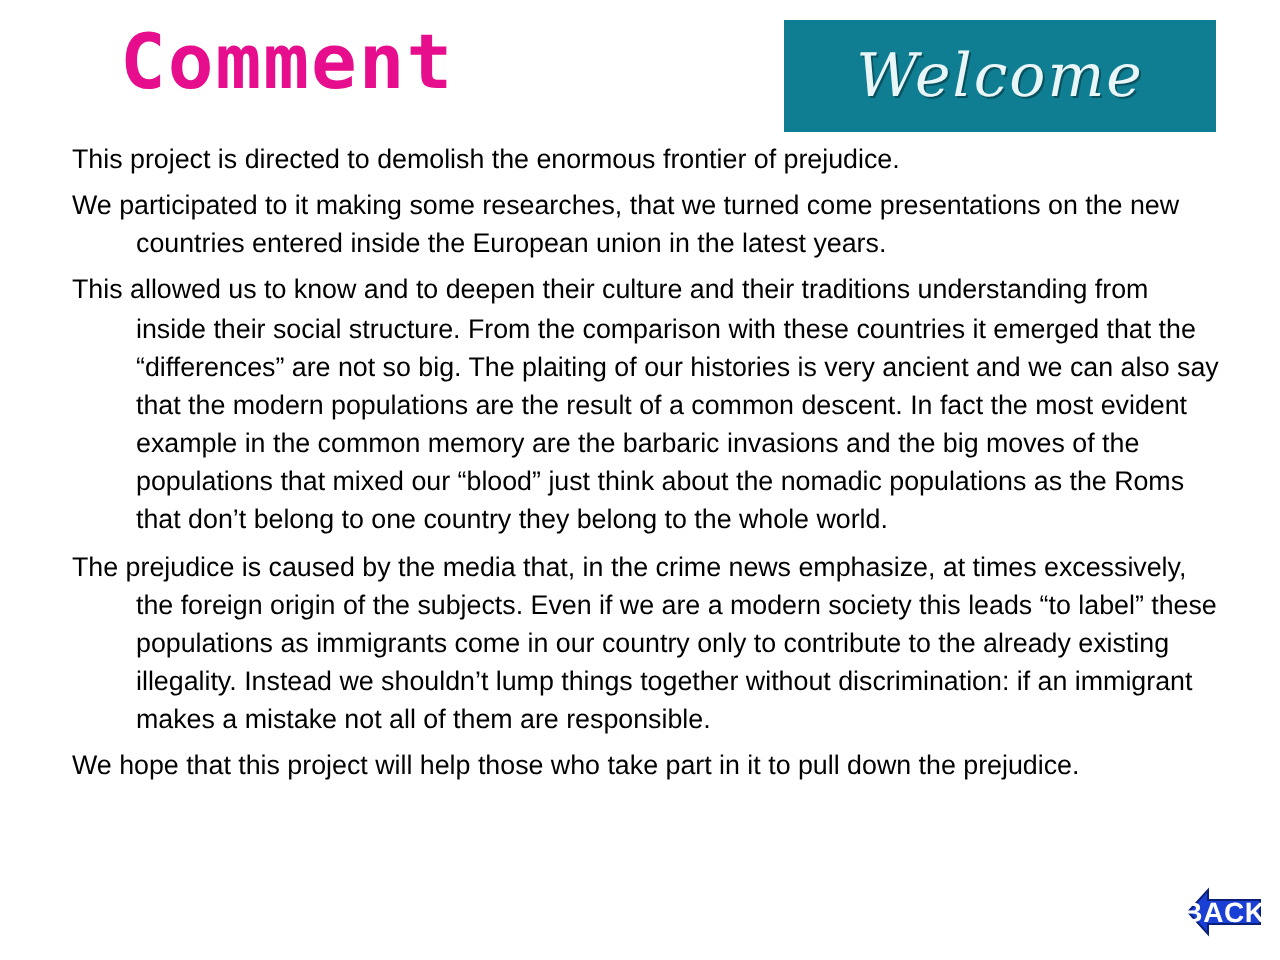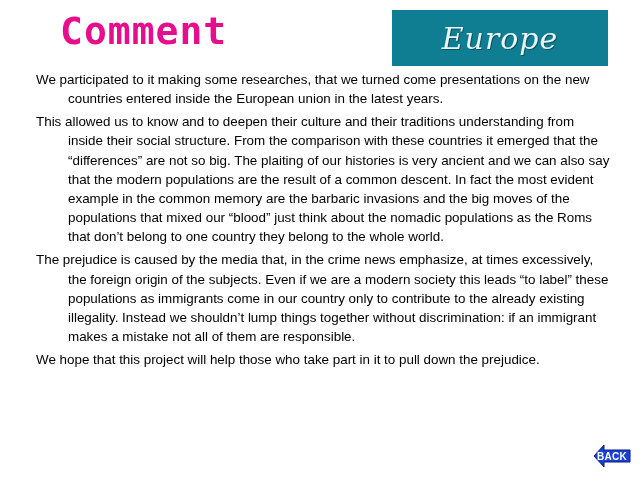--- a/index.html
+++ b/index.html
@@ -92,39 +92,42 @@
   .back-label {
     position: absolute;
     left: 0;
     top: 0;
     width: 40px;
     height: 26px;
     display: flex;
     align-items: center;
     justify-content: center;
     font-family: "Liberation Sans", sans-serif;
-    font-size: 10px;
+    font-size: 14px;
     font-weight: bold;
     color: #ffffff;
     letter-spacing: 0.3px;
     pointer-events: none;
   }
 </style>
 </head>
 <body>
 
 <div class="slide">
 
   <div class="title">Comment</div>
 
   <div class="welcome-banner">
-    <div class="welcome-text">Europe</div>
+    <div class="welcome-text">Welcome</div>
   </div>
 
   <div class="body-text">
+    <p class="para">
+        <span class="hang"><span class="hang-inner">This project is directed to demolish the enormous frontier of prejudice.</span></span>
+      </p>
     <p class="para">
         <span class="hang"><span class="hang-inner">We participated to it making some researches, that we turned come presentations on the new countries entered inside the European union in the latest years.</span></span>
       </p>
     <p class="para">
         <span class="hang"><span class="hang-inner">This allowed us to know and to deepen their culture and their traditions understanding from inside their social structure. From the comparison with these countries it emerged that the “differences” are not so big. The plaiting of our histories is very ancient and we can also say that the modern populations are the result of a common descent. In fact the most evident example in the common memory are the barbaric invasions and the big moves of the populations that mixed our “blood” just think about the nomadic populations as the Roms that don’t belong to one country they belong to the whole world.</span></span>
       </p>
     <p class="para">
         <span class="hang"><span class="hang-inner">The prejudice is caused by the media that, in the crime news emphasize, at times excessively, the foreign origin of the subjects. Even if we are a modern society this leads “to label” these populations as immigrants come in our country only to contribute to the already existing illegality. Instead we shouldn’t lump things together without discrimination: if an immigrant makes a mistake not all of them are responsible.</span></span>
       </p>
     <p class="para">

